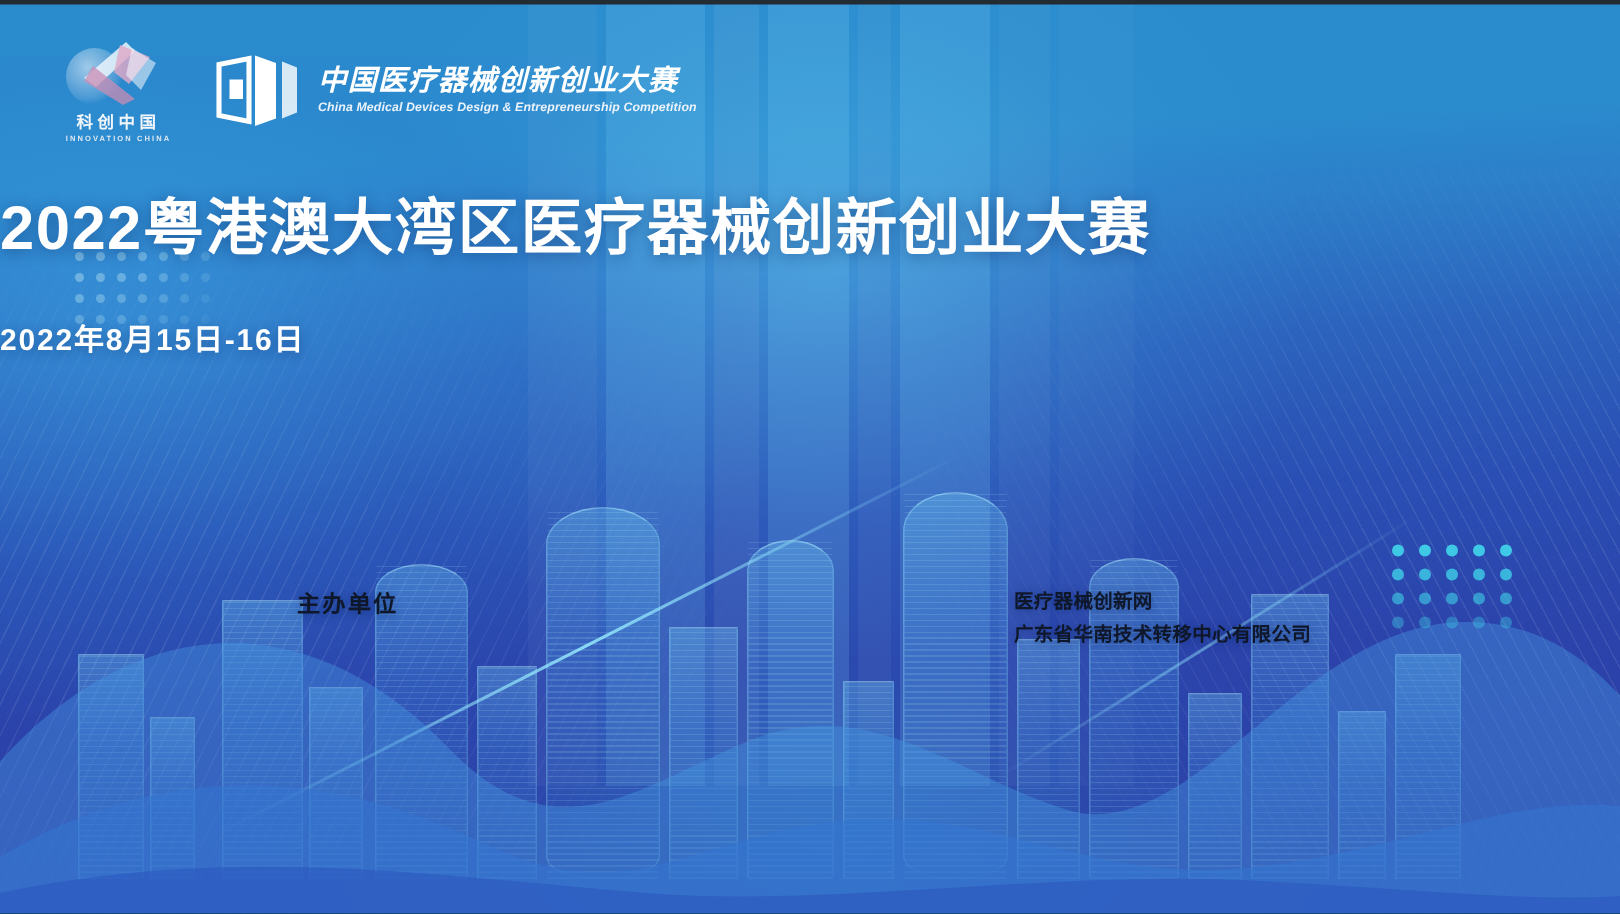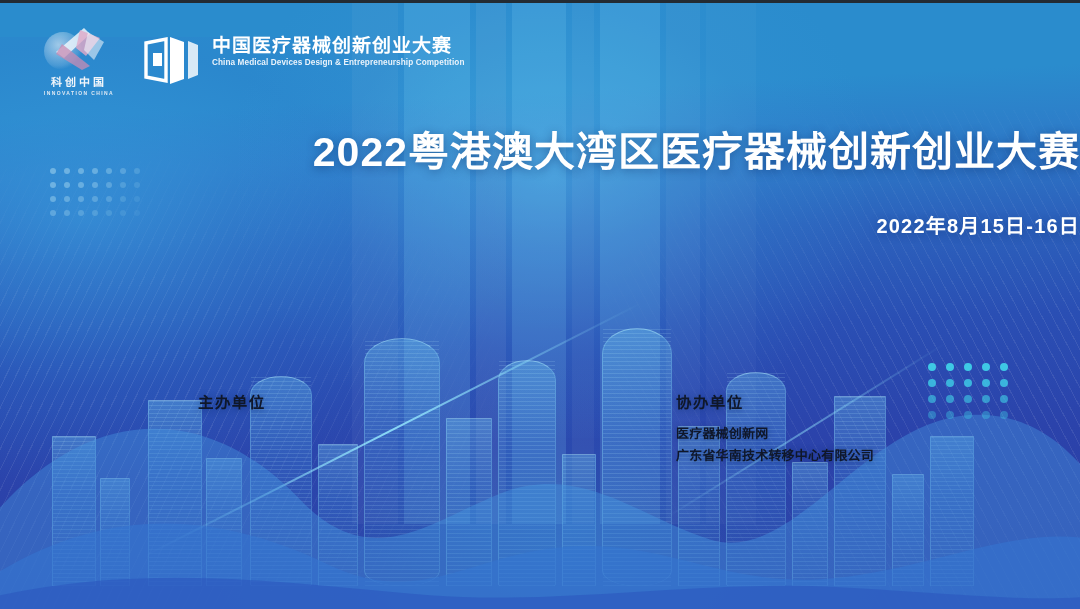--- a/index.html
+++ b/index.html
@@ -107,27 +107,27 @@
   .kc-bird{ position:absolute; left:14px; top:2px; width:56px; height:46px; }
   .kc-orb{
     position:absolute;left:8px;top:8px;width:38px;height:38px;border-radius:50%;
     background:radial-gradient(circle at 38% 34%, rgba(255,255,255,.55), rgba(180,210,235,.22) 60%, rgba(150,190,225,0) 72%);
   }
   .kc-cn{ position:absolute; left:0; bottom:8px; width:86px; text-align:center;
           font-size:11px; font-weight:700; color:#f0f5fa; letter-spacing:3px; line-height:1.1; }
   .kc-en{ position:absolute; left:0; bottom:0; width:86px; text-align:center;
           font-size:5px; font-weight:700; color:#dfe9f3; letter-spacing:1.4px; }
 
-  .logo-cmdc{ display:flex; align-items:flex-start; gap:12px; }
+  .logo-cmdc{ display:flex; align-items:center; gap:12px;font-style:italic; }
   .cmdc-mark{ position:relative; width:56px; height:50px; }
   .cmdc-text .cn{ font-size:19px; font-weight:700; color:#ffffff; letter-spacing:1px; line-height:1.12; }
   .cmdc-text .en{ font-size:8.2px; font-weight:700; color:#eaf3fb; letter-spacing:.1px; margin-top:2px; line-height:1.1; }
 
   
-  .titles{ position:absolute; left:0; right:0; top:128px; text-align:right; z-index:30; }
+  .titles{ position:absolute; left:0; right:0; top:128px; text-align:left; z-index:30; }
   .title-1{
     font-size:41px; font-weight:700; color:#ffffff; letter-spacing:1px; line-height:1.18;
     text-shadow:0 2px 10px rgba(10,40,100,.45);
   }
   .title-2{
     font-size:41px; font-weight:700; color:#ffffff; letter-spacing:.5px; line-height:1.18;
     margin-top:12px; text-shadow:0 2px 10px rgba(10,40,100,.45);
   }
   .event-date{
     margin-top:34px; font-size:20px; font-weight:700; color:#ffffff; letter-spacing:1.2px;
@@ -289,20 +289,19 @@
     <div class="event-date">2022年8月15日-16日</div>
   </div>
 
   <div class="orgs">
 
     <div class="org-block left">
       <div class="org-head">主办单位</div>
     </div>
 
     <div class="org-block right">
-      <div class="org-head">协办单位</div>
       <div class="org-item">医疗器械创新网</div>
       <div class="org-item">广东省华南技术转移中心有限公司</div>
     </div>
 
   </div>
 
 </div>
 
 </body></html>

